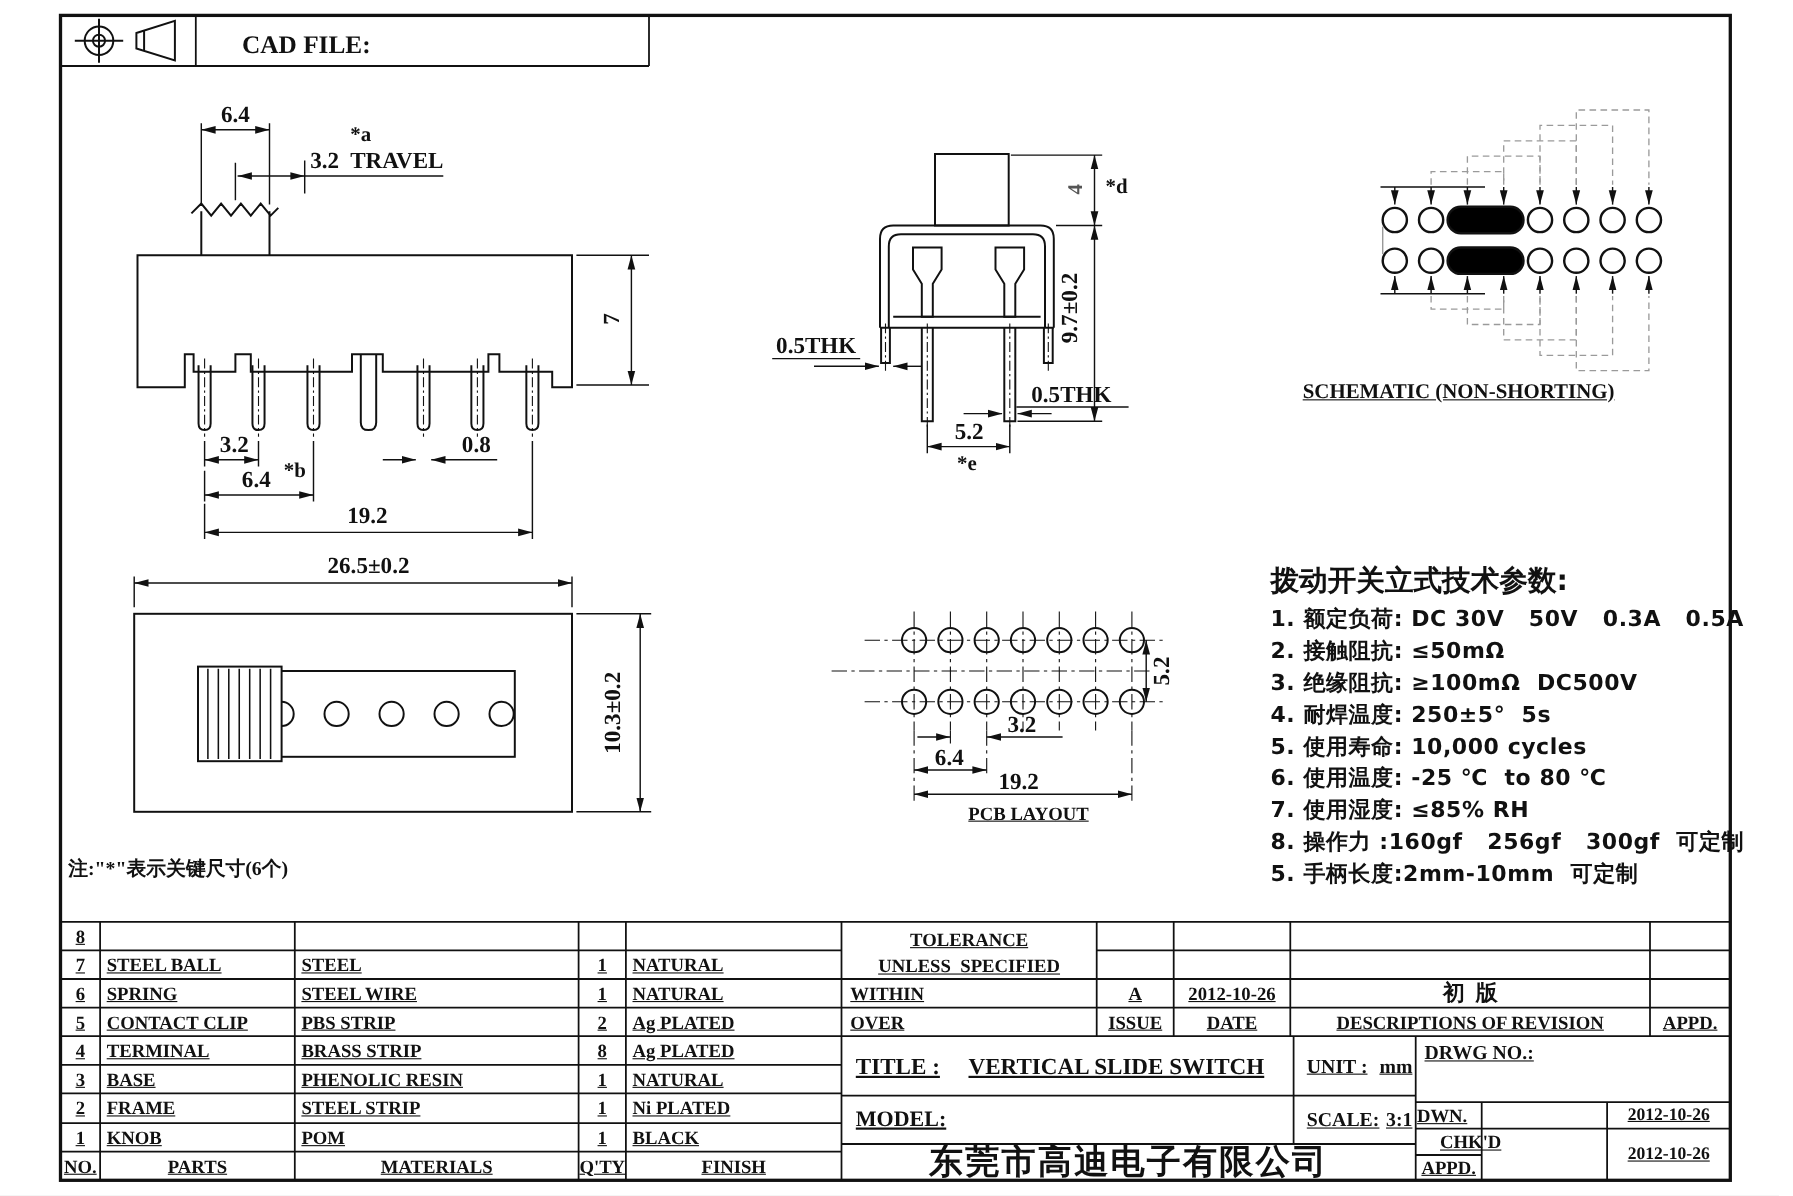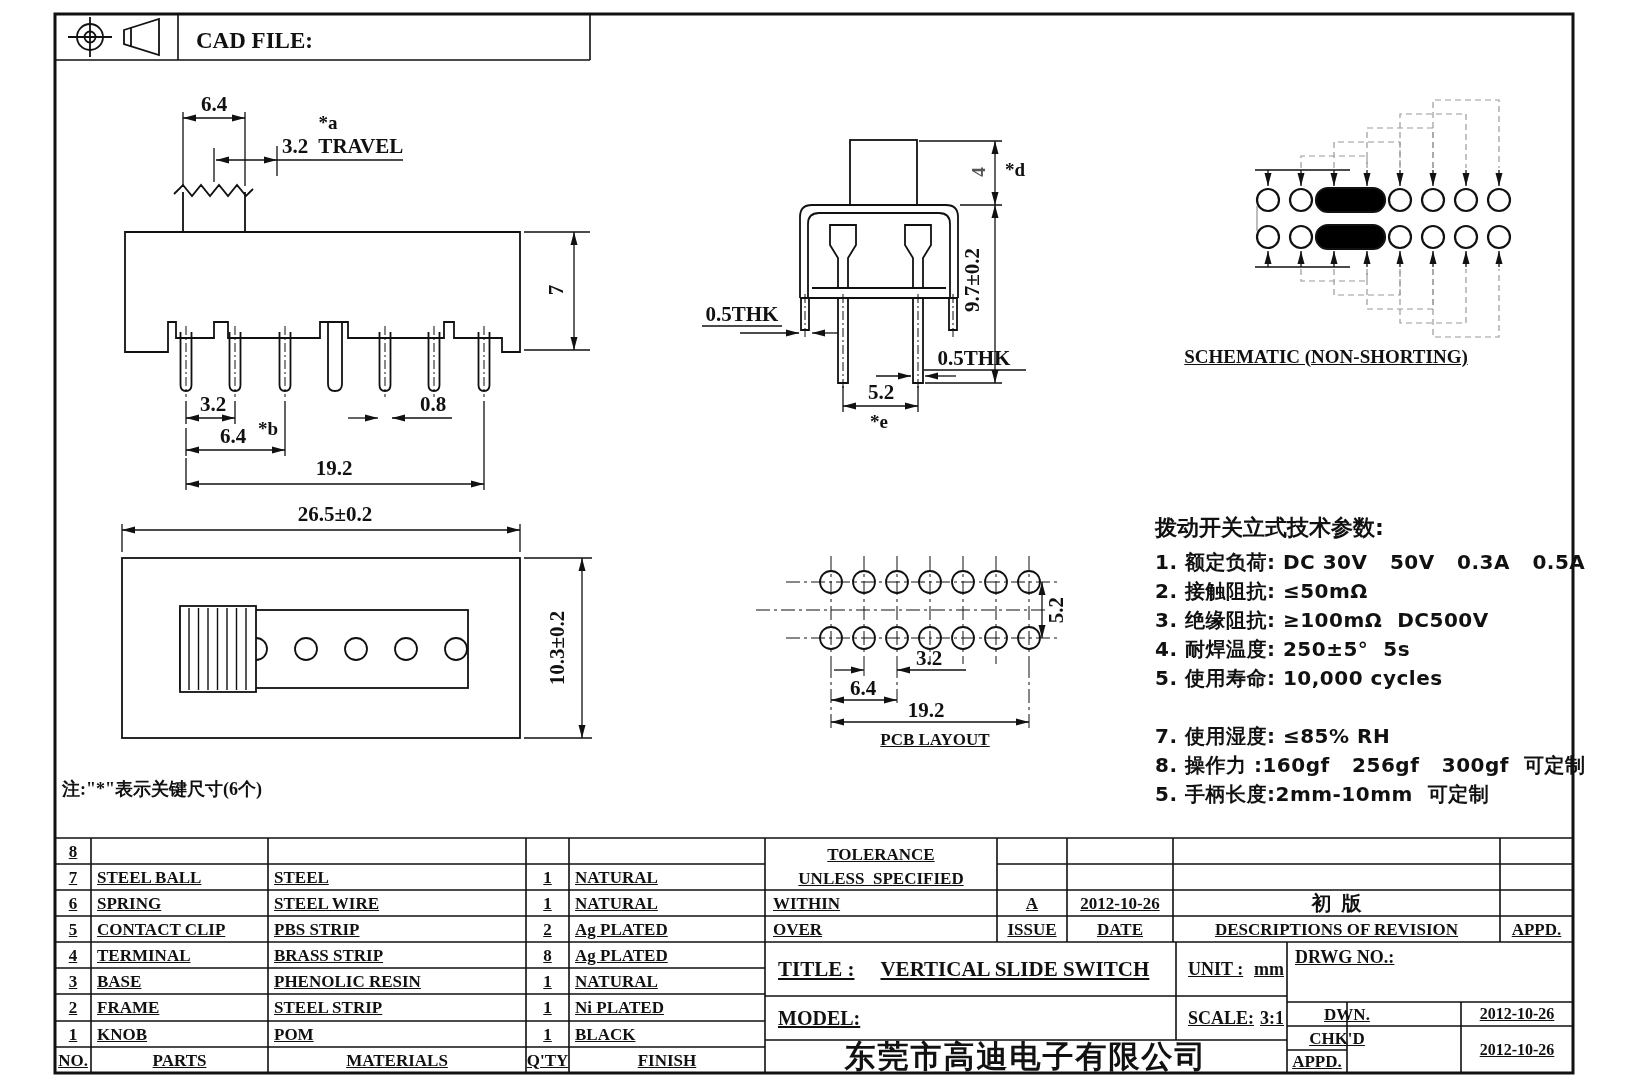--- a/index.html
+++ b/index.html
@@ -5,21 +5,21 @@
   html,body{margin:0;padding:0;background:#e8e8e8;}
   .sheet{position:relative;width:1630px;height:1087px;background:#ffffff;overflow:hidden;
          font-family:"Liberation Serif",serif;}
   svg{position:absolute;left:0;top:0;}
   .lbl{position:absolute;font-family:"Liberation Serif",serif;font-weight:700;color:#111;
        white-space:pre;display:flex;align-items:center;justify-content:center;line-height:1;}
   .left{justify-content:flex-start;}
   .dim{font-size:21px;}
   .sm{font-size:17px;}
   .md{font-size:19px;}
-  .lg{font-size:21px;}
+  .lg{font-size:21px;margin-left:24px;}
   .u{text-decoration:underline;}
   .rot{transform:rotate(-90deg);}
   .gray{color:#555;}
   .cjk{font-family:"DejaVu Sans",sans-serif;font-weight:700;}
   .param{font-size:20px;letter-spacing:0.5px;}
   .company{font-size:31px;letter-spacing:2px;}
 </style>
 </head>
 <body>
 
@@ -245,26 +245,27 @@
 <div class="lbl md" style="left:862px;top:408px;width:34px;height:26px;">*e</div>
 
 <div class="lbl dim rot" style="left:1033px;top:598px;width:46px;height:24px;">5.2</div>
 <div class="lbl dim" style="left:906px;top:646px;width:46px;height:24px;">3.2</div>
 <div class="lbl dim" style="left:840px;top:676px;width:46px;height:24px;">6.4</div>
 <div class="lbl dim" style="left:898px;top:698px;width:56px;height:24px;">19.2</div>
 <div class="lbl sm u" style="left:840px;top:728px;width:190px;height:22px;">PCB LAYOUT</div>
 
 <div class="lbl md u" style="left:1210px;top:344px;width:232px;height:24px;">SCHEMATIC (NON-SHORTING)</div>
 
-<div class="lbl cjk left" style="left:1155px;top:514px;width:400px;height:28px;font-size:22px;">拨动开关立式技术参数:</div>
+<div class="lbl cjk left" style="left:1155px;top:514px;width:400px;height:28px;font-size:26px;">拨动开关立式技术参数:</div>
 <div class="lbl cjk param left" style="left:1155px;top:549px;width:420px;height:26px;">1. 额定负荷: DC 30V   50V   0.3A   0.5A</div>
 <div class="lbl cjk param left" style="left:1155px;top:578px;width:420px;height:26px;">2. 接触阻抗: ≤50mΩ</div>
 <div class="lbl cjk param left" style="left:1155px;top:607px;width:420px;height:26px;">3. 绝缘阻抗: ≥100mΩ  DC500V</div>
 <div class="lbl cjk param left" style="left:1155px;top:636px;width:420px;height:26px;">4. 耐焊温度: 250±5°  5s</div>
 <div class="lbl cjk param left" style="left:1155px;top:665px;width:420px;height:26px;">5. 使用寿命: 10,000 cycles</div>
+<div class="lbl cjk param left" style="left:1155px;top:694px;width:420px;height:26px;">6. 使用温度: -25 ℃  to 80 ℃</div>
 <div class="lbl cjk param left" style="left:1155px;top:723px;width:420px;height:26px;">7. 使用湿度: ≤85% RH</div>
 <div class="lbl cjk param left" style="left:1155px;top:752px;width:420px;height:26px;">8. 操作力 :160gf   256gf   300gf  可定制</div>
 <div class="lbl cjk param left" style="left:1155px;top:781px;width:420px;height:26px;">5. 手柄长度:2mm-10mm  可定制</div>
 
 <div class="lbl left" style="left:62px;top:776px;width:280px;height:26px;font-size:18px;">注:"*"表示关键尺寸(6个)</div>
 
 <div class="lbl sm u" style="left:55px;top:838px;width:36px;height:26px;">8</div>
 <div class="lbl sm u" style="left:55px;top:864px;width:36px;height:26px;">7</div>
 <div class="lbl sm u left" style="left:97px;top:864px;width:170px;height:26px;">STEEL BALL</div>
 <div class="lbl sm u left" style="left:274px;top:864px;width:250px;height:26px;">STEEL</div>
@@ -322,20 +323,20 @@
   <span class="u">TITLE :</span><span style="width:26px;"></span><span class="u">VERTICAL SLIDE SWITCH</span>
 </div>
 <div class="lbl left" style="left:1188px;top:946px;width:96px;height:46px;font-size:18px;">
   <span class="u">UNIT :</span><span style="width:14px;"></span><span class="u">mm</span>
 </div>
 <div class="lbl sm u left" style="left:1295px;top:944px;width:160px;height:26px;font-size:18px;">DRWG NO.:</div>
 <div class="lbl u left" style="left:778px;top:996px;width:240px;height:44px;font-size:20px;text-decoration:underline;">MODEL:</div>
 <div class="lbl left" style="left:1188px;top:996px;width:96px;height:44px;font-size:18px;">
   <span class="u">SCALE:</span><span style="width:10px;"></span><span class="u">3:1</span>
 </div>
-<div class="lbl sm u" style="left:1287px;top:1002px;width:48px;height:24px;padding-left:36px;">DWN.</div>
+<div class="lbl sm u" style="left:1287px;top:1002px;width:48px;height:24px;">DWN.</div>
 <div class="lbl u" style="left:1461px;top:1002px;width:112px;height:24px;font-size:16px;">2012-10-26</div>
 <div class="lbl sm u" style="left:1287px;top:1026px;width:60px;height:24px;padding-left:20px;">CHK'D</div>
 <div class="lbl sm u" style="left:1287px;top:1050px;width:60px;height:23px;">APPD.</div>
 <div class="lbl u" style="left:1461px;top:1026px;width:112px;height:47px;font-size:16px;">2012-10-26</div>
 <div class="lbl cjk company" style="left:765px;top:1039px;width:522px;height:34px;">东莞市高迪电子有限公司</div>
 
 </div>
 
 </body></html>

